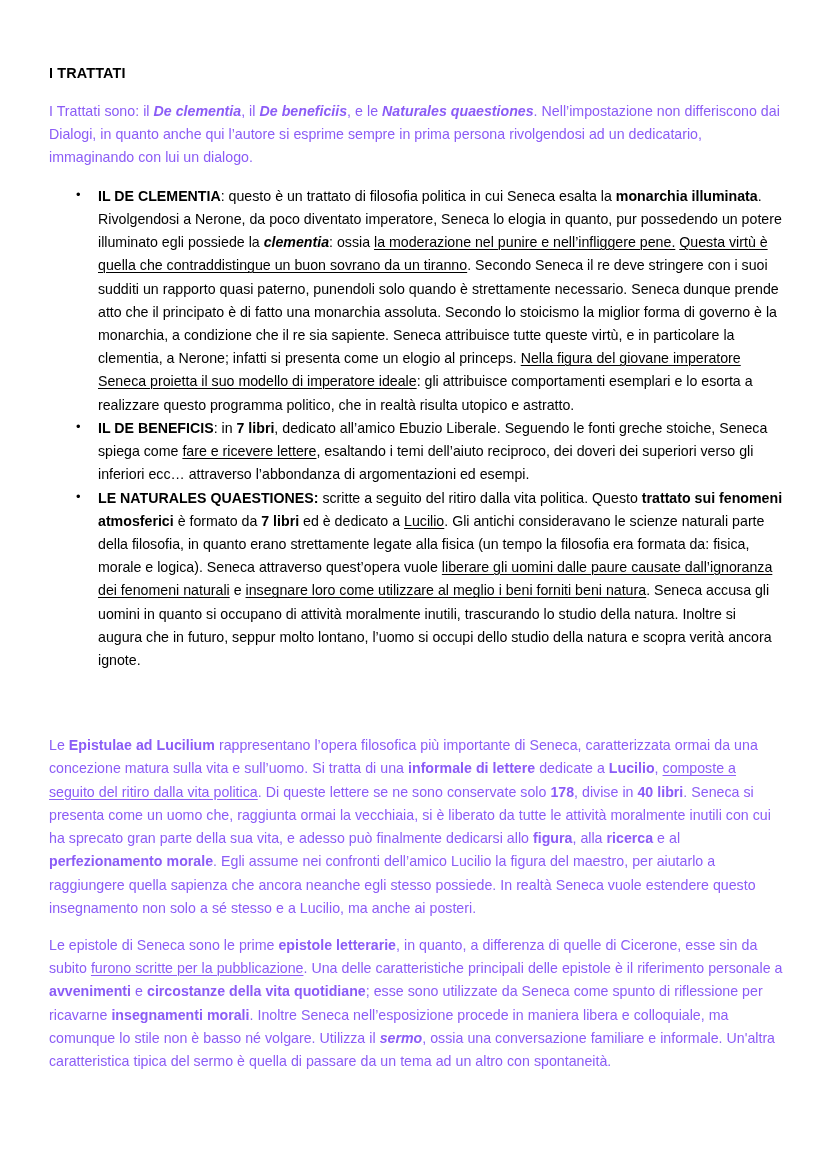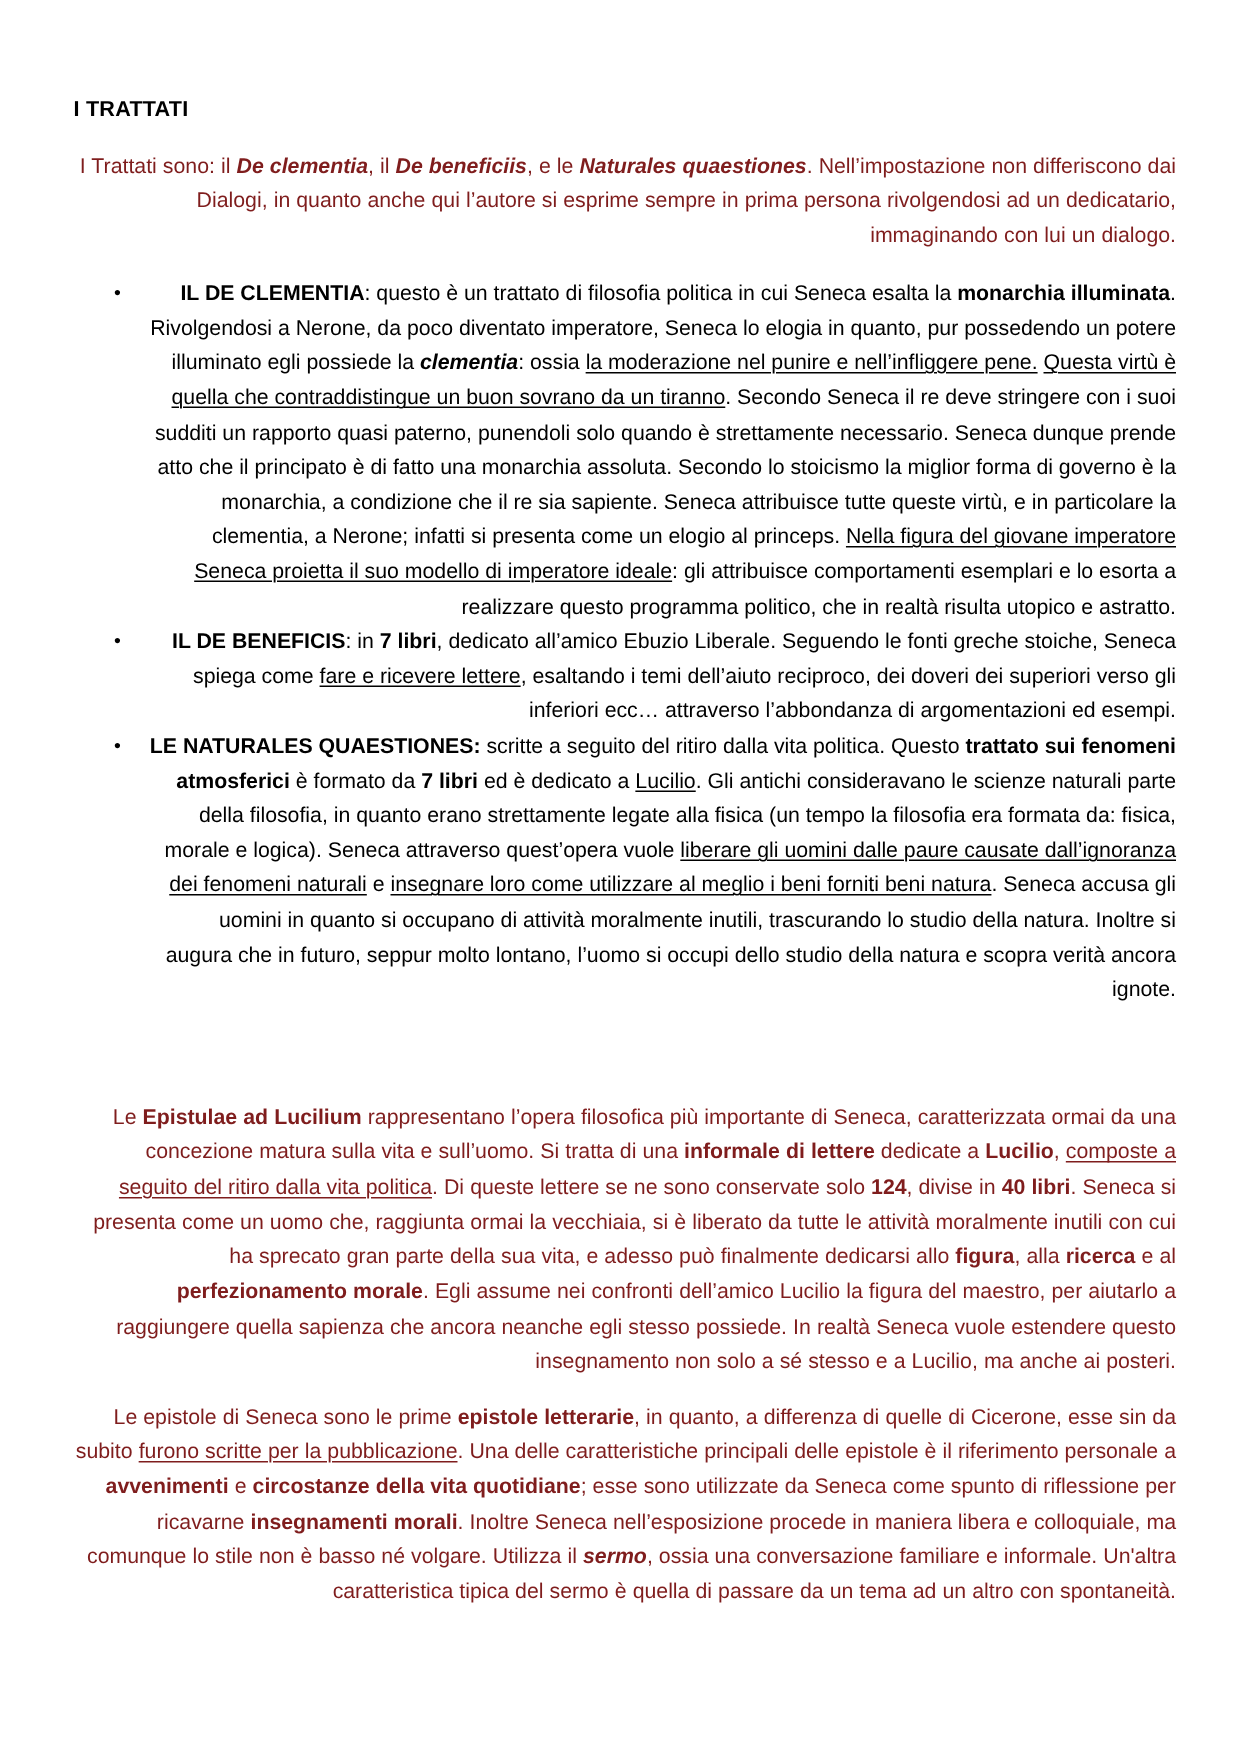--- a/index.html
+++ b/index.html
@@ -35,22 +35,22 @@
     margin: 0;
     padding: 0;
     line-height: 1.25;
     color: #000;
   }
   p.body-para {
     font-size: 14.2px;
     line-height: 1.635;
     margin: 0;
     padding: 0;
-    text-align: right;
-    color: #7f1d1d;
+    text-align: left;
+    color: #8b5cf6;
     word-spacing: 0.1px;
   }
   .gap-after-heading { height: 18px; }
   .gap-para { height: 15px; }
   .gap-big-1 { height: 43px; }
   .gap-big-2 { height: 19px; }
   .gap-para-sm { height: 14px; }
 
   ul.bullets {
     margin: 0;
@@ -72,21 +72,21 @@
     left: 27px;
     top: -0.5px;
     font-size: 13px;
     line-height: 1.635;
     color: #000;
   }
   b, strong { font-weight: bold; }
   i, em { font-style: italic; }
   .bi { font-weight: bold; font-style: italic; }
   .u { text-decoration: underline; text-underline-offset: 2px; text-decoration-thickness: 1px; }
-  .bullet-body { display: block; text-align: right; }
+  .bullet-body { display: block; }
 </style>
 </head>
 <body>
 
 <div class="page">
   <div class="content">
 
     <h2 class="section-heading">I TRATTATI</h2>
 
     <div class="gap-after-heading"></div>
@@ -145,21 +145,21 @@
 
     <div class="gap-big-1"></div>
 
 
     <div class="gap-big-2"></div>
 
     <p class="body-para">Le <b>Epistulae ad Lucilium</b>
       rappresentano l’opera filosofica più importante di Seneca, caratterizzata ormai da
       una concezione matura sulla vita e sull’uomo. Si tratta di una <b>informale di lettere</b> dedicate a
       <b>Lucilio</b>, <span class="u">composte a seguito del ritiro
-      dalla vita politica</span>. Di queste lettere se ne sono conservate solo <b>124</b>, divise in <b>40 libri</b>. Seneca si presenta come un uomo
+      dalla vita politica</span>. Di queste lettere se ne sono conservate solo <b>178</b>, divise in <b>40 libri</b>. Seneca si presenta come un uomo
       che, raggiunta ormai la vecchiaia, si è liberato da tutte le attività moralmente
       inutili con cui ha sprecato gran parte della sua vita, e adesso può finalmente dedicarsi
       allo <b>figura</b>, alla <b>ricerca</b> e al <b>perfezionamento morale</b>.
       Egli assume nei confronti dell’amico Lucilio la figura del maestro, per aiutarlo a
       raggiungere quella sapienza che ancora neanche egli stesso possiede. In realtà Seneca
       vuole estendere questo insegnamento non solo a sé stesso e a Lucilio, ma anche ai
       posteri.</p>
 
     <div class="gap-para-sm"></div>
 

